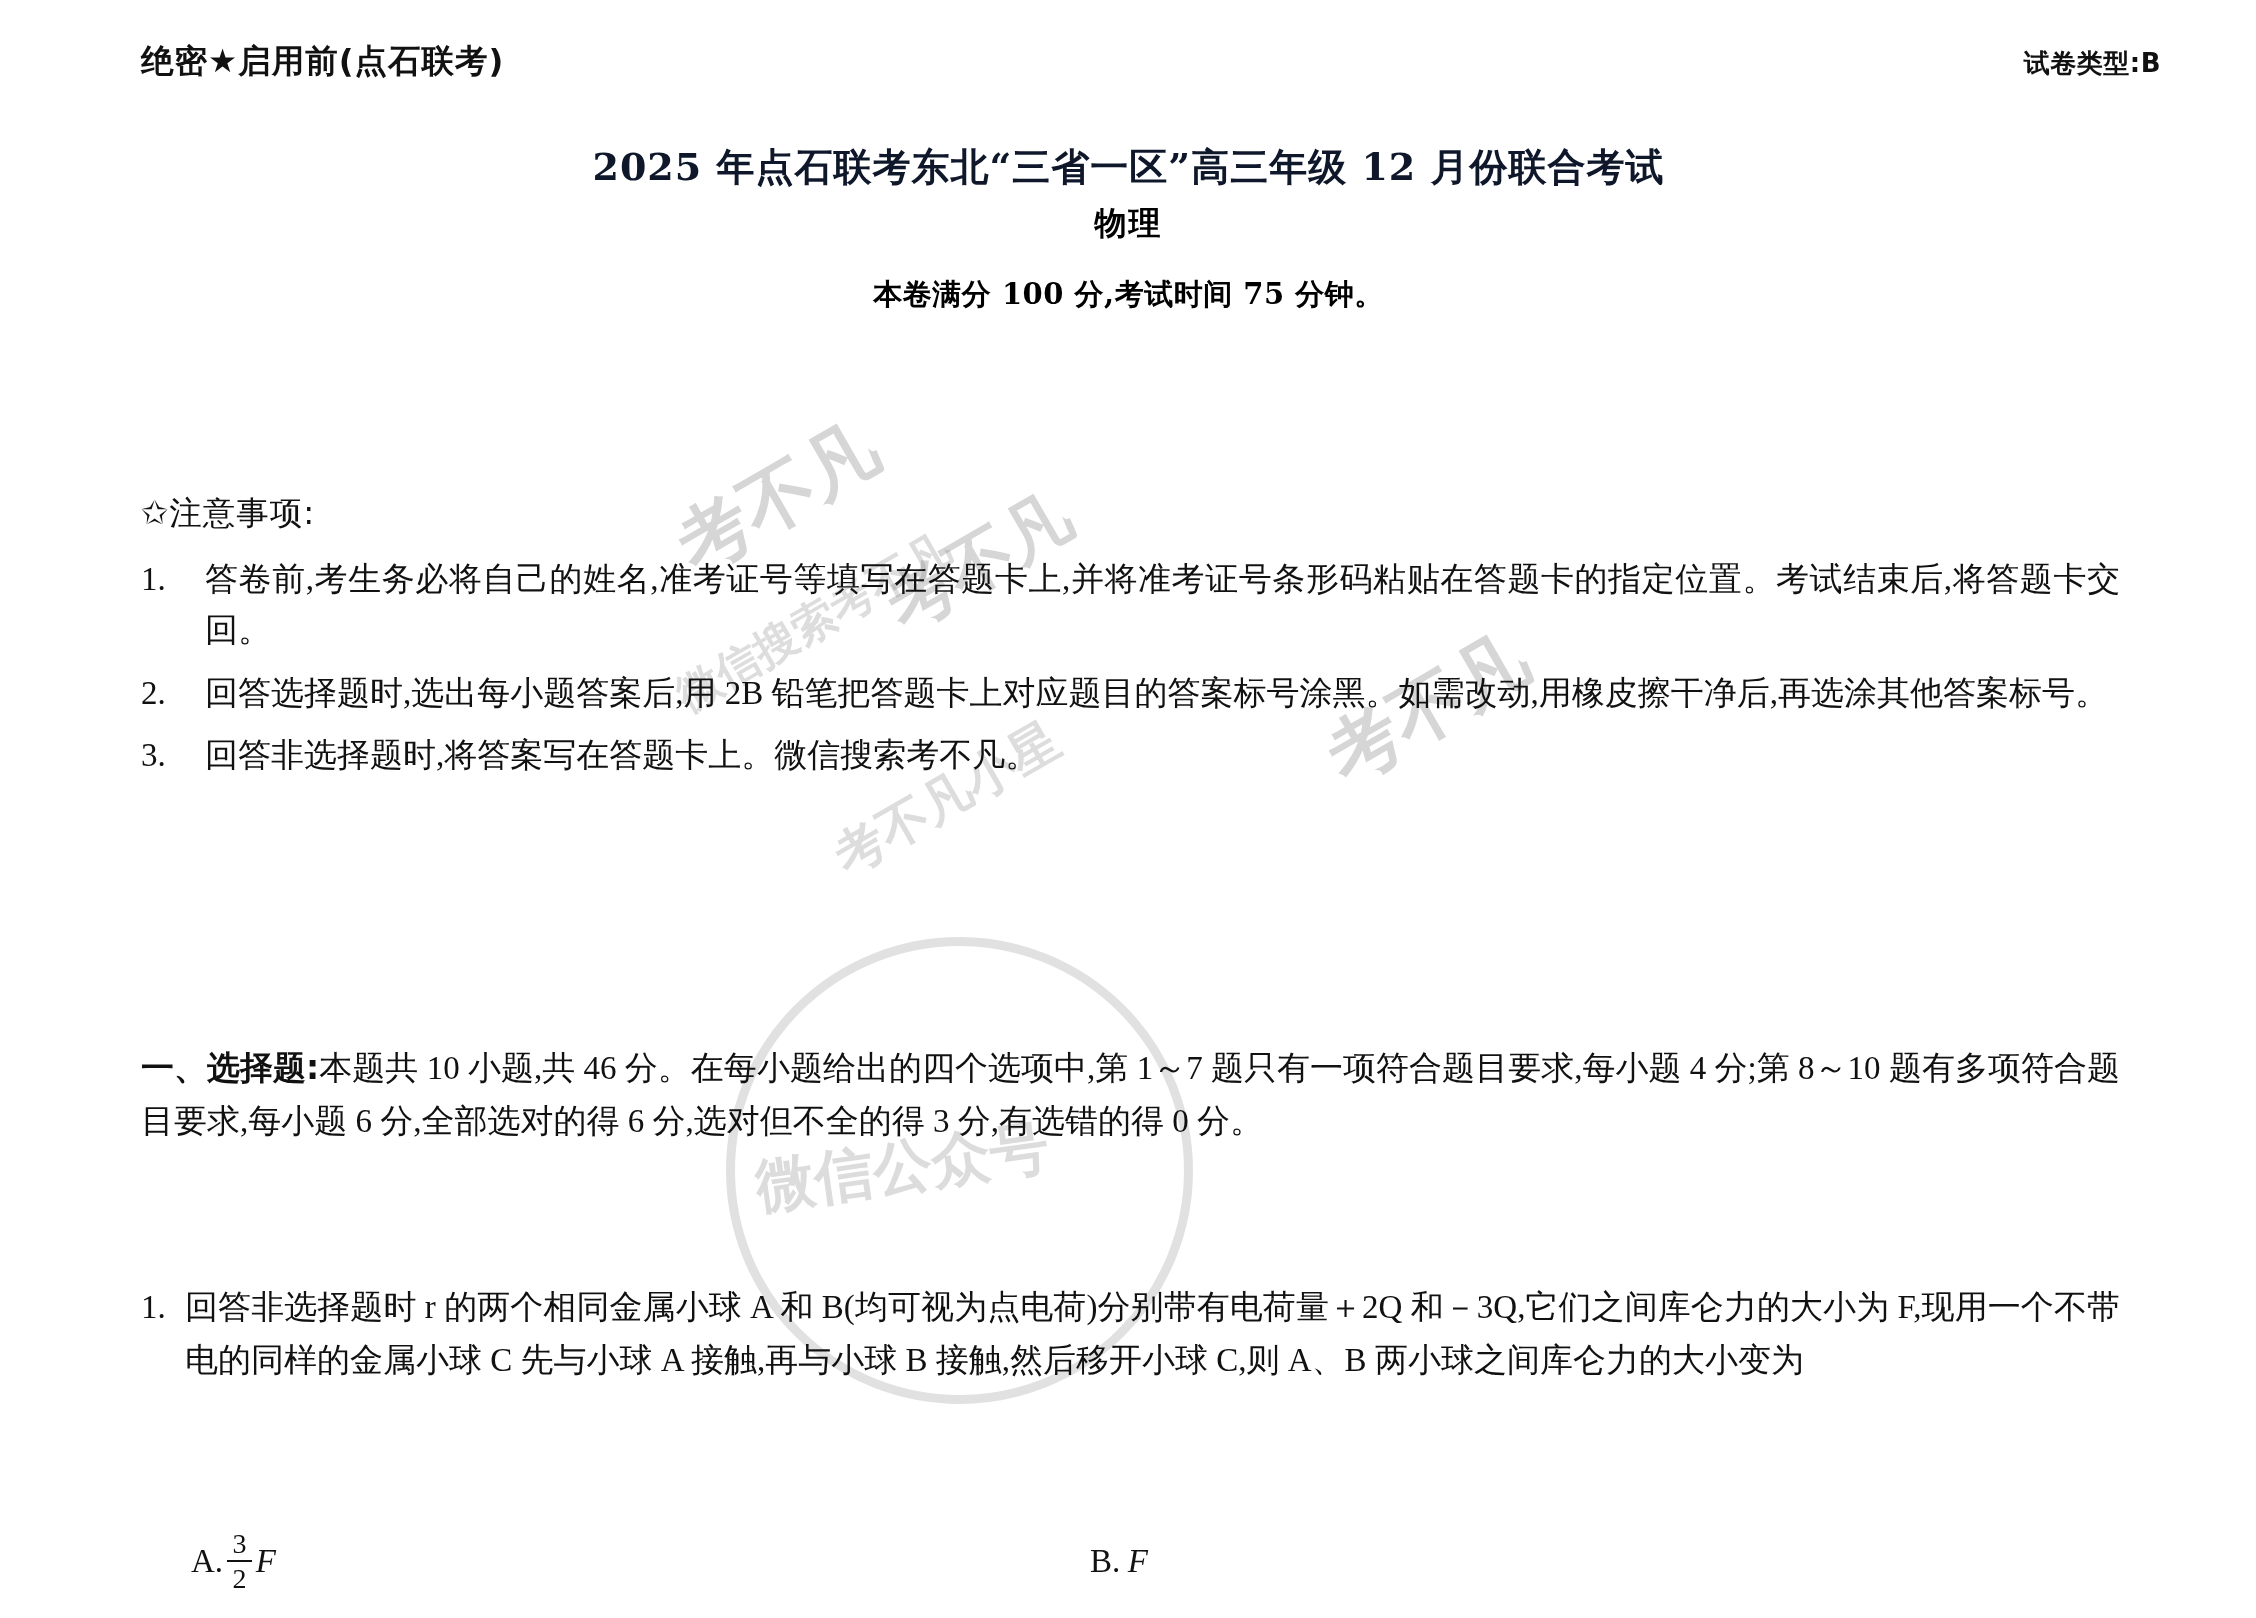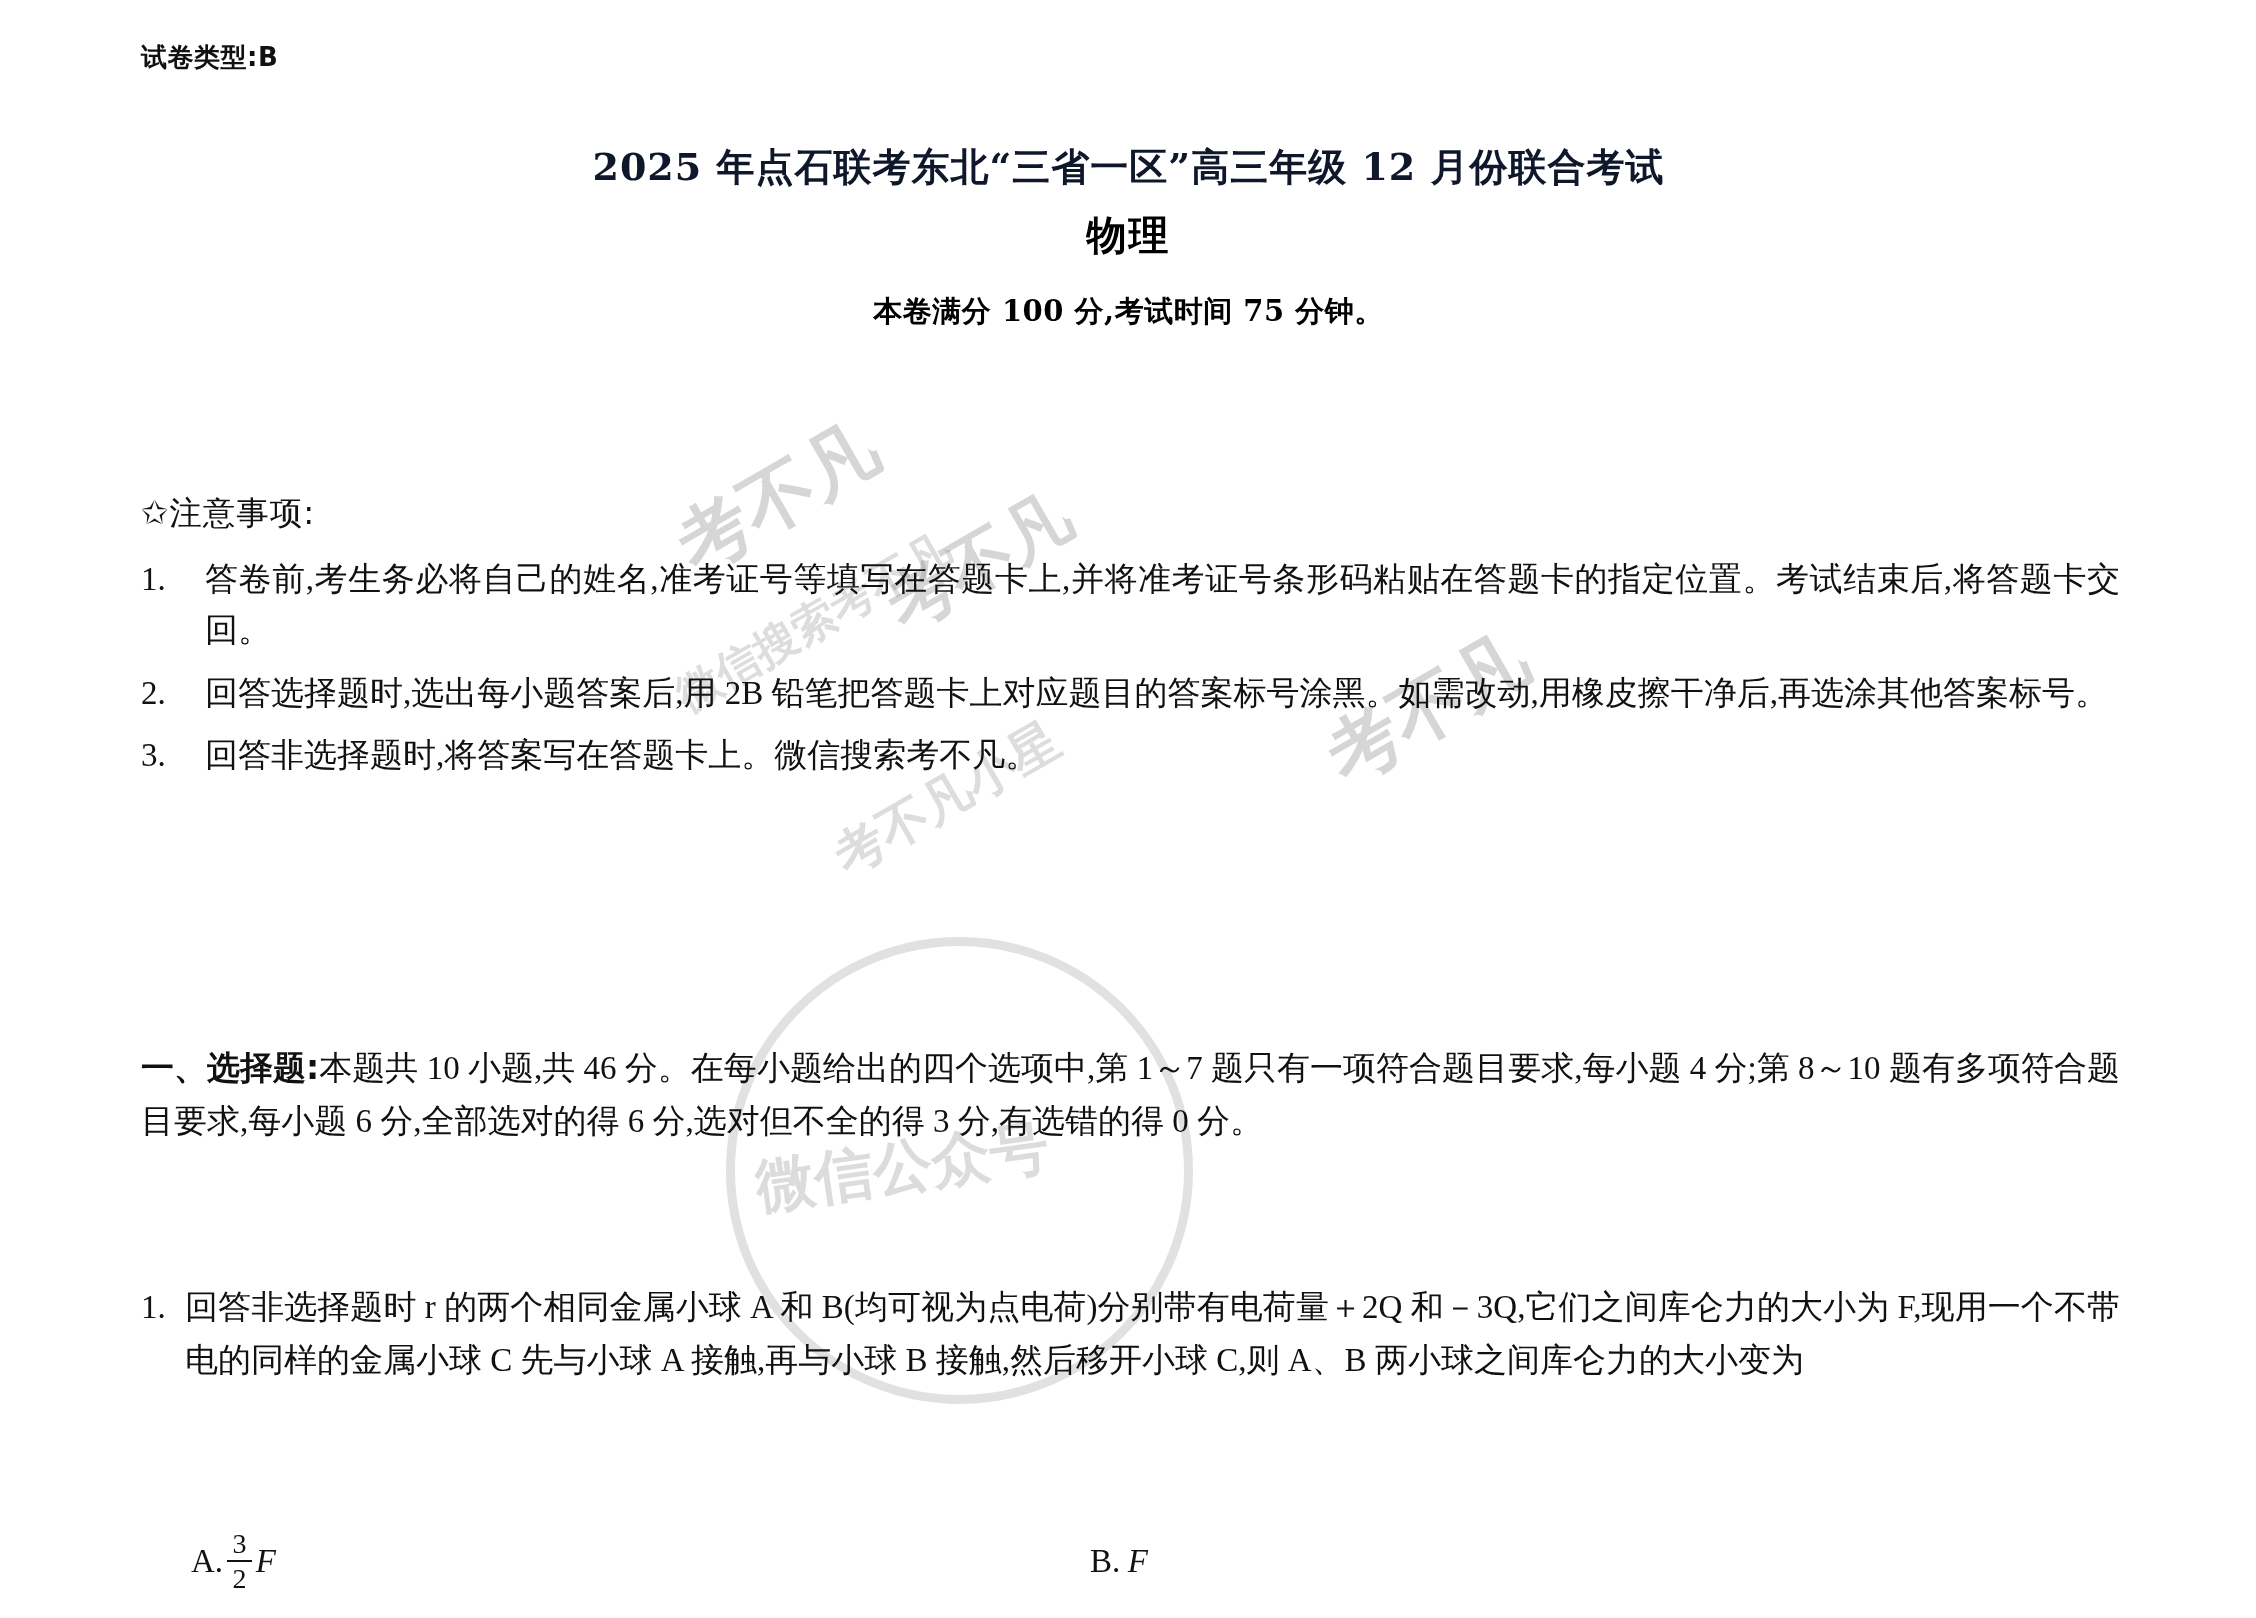--- a/index.html
+++ b/index.html
@@ -56,24 +56,24 @@
   }
   .main-title {
     font-family: "DejaVu Serif", "Liberation Serif", serif;
     font-weight: bold;
     font-size: 38px;
     letter-spacing: 1px;
     line-height: 1.25;
     color: #0f172a;
   }
   .subject {
-    margin-top: 17px;
+    margin-top: 11px;
     font-family: "DejaVu Serif", "Liberation Serif", serif;
     font-weight: bold;
-    font-size: 40px;
+    font-size: 32px;
     letter-spacing: 1.9px;
     color: #000;
   }
   .score-line {
     margin-top: 29px;
     font-family: "DejaVu Serif", "Liberation Serif", serif;
     font-weight: bold;
     font-size: 29px;
     letter-spacing: 0.5px;
     color: #000;
@@ -223,20 +223,21 @@
 
   <div class="wm wm1">考不凡</div>
   <div class="wm wm2">考不凡</div>
   <div class="wm wm3">考不凡</div>
   <div class="wm wm4">微信搜索考不凡</div>
   <div class="wm wm5">考不凡小星</div>
   <div class="wm-ring"></div>
   <div class="wm-ring-text">微信公众号</div>
 
   <div class="header-row">
+    <div class="secret">绝密★启用前(点石联考)</div>
     <div class="paper-type">试卷类型:B</div>
   </div>
 
   <div class="title-block">
     <div class="main-title">2025 年点石联考东北“三省一区”高三年级 12 月份联合考试</div>
     <div class="subject">物理</div>
     <div class="score-line">本卷满分 100 分,考试时间 75 分钟。</div>
   </div>
 
   <div class="notice-heading">✩注意事项:</div>

